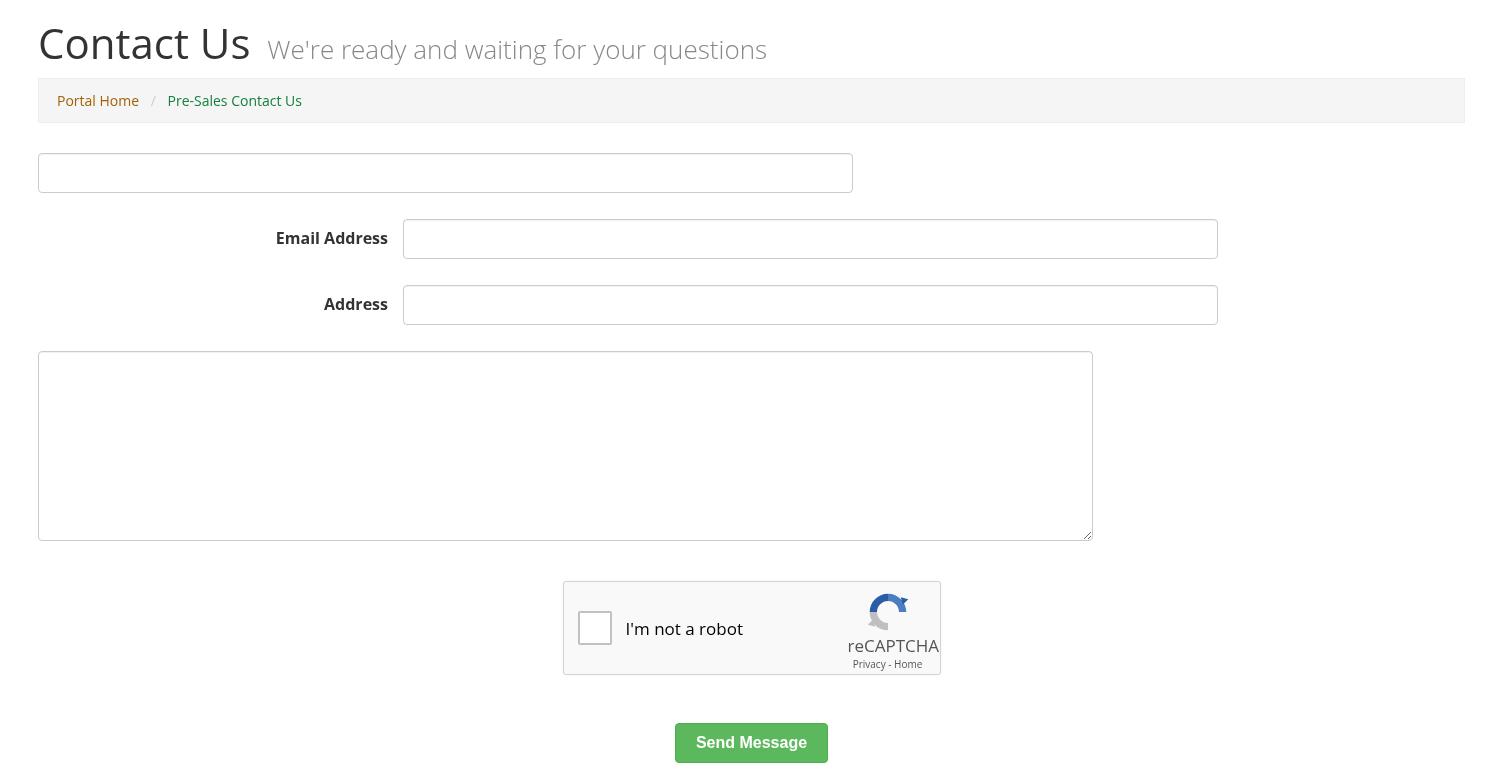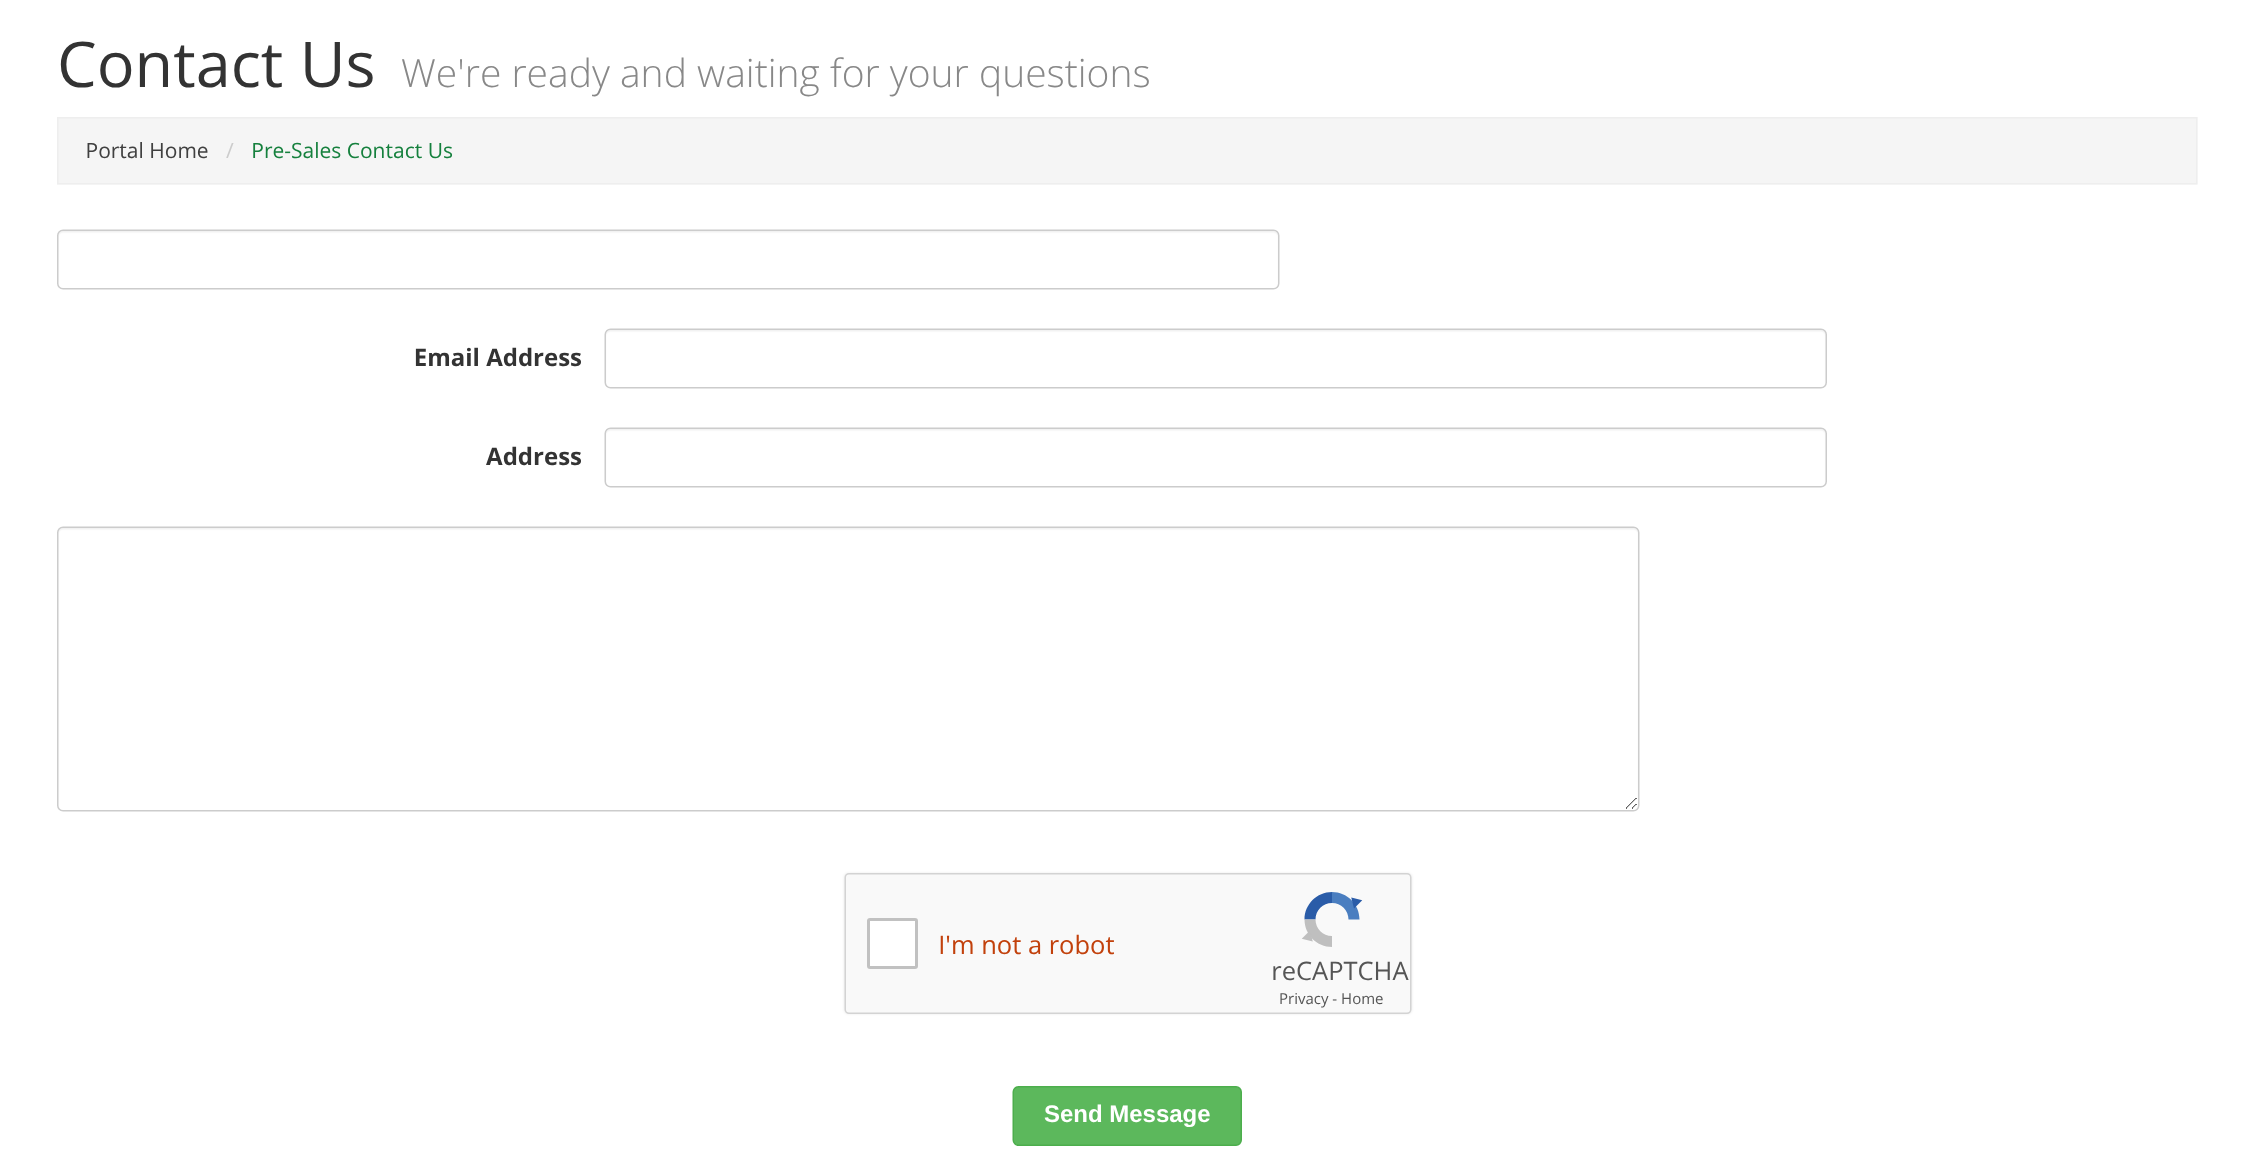--- a/index.html
+++ b/index.html
@@ -29,21 +29,21 @@
   }
   .breadcrumb {
     background: #f5f5f5;
     border: 1px solid #eee;
     border-radius: 0;
     padding: 12px 18px;
     margin: 0 0 30px 0;
     font-size: 14px;
     color: #888;
   }
-  .breadcrumb a { color: #404040; text-decoration: none; margin-top: 14px; }
+  .breadcrumb a { color: #a16207; text-decoration: none; margin-top: 14px; }
   .breadcrumb .sep { color: #ccc; margin: 0 8px; }
   .breadcrumb .current { color: #15803d; }
 
   .form-area { margin-top: 22px; }
 
   .form-row {
     display: flex;
     align-items: flex-start;
     margin-bottom: 26px;
   }
@@ -97,21 +97,21 @@
     width: 34px;
     height: 34px;
     border: 2px solid #c1c1c1;
     border-radius: 2px;
     background: #fff;
     margin-right: 14px;
     cursor: pointer;
   }
   .recaptcha-label {
     font-size: 17px;
-    color: #c2410c;
+    color: #000000;
   }
   .recaptcha-right {
     position: absolute;
     right: 12px;
     top: 8px;
     width: 80px;
     text-align: center;
   }
   .recaptcha-logo {
     width: 44px;

